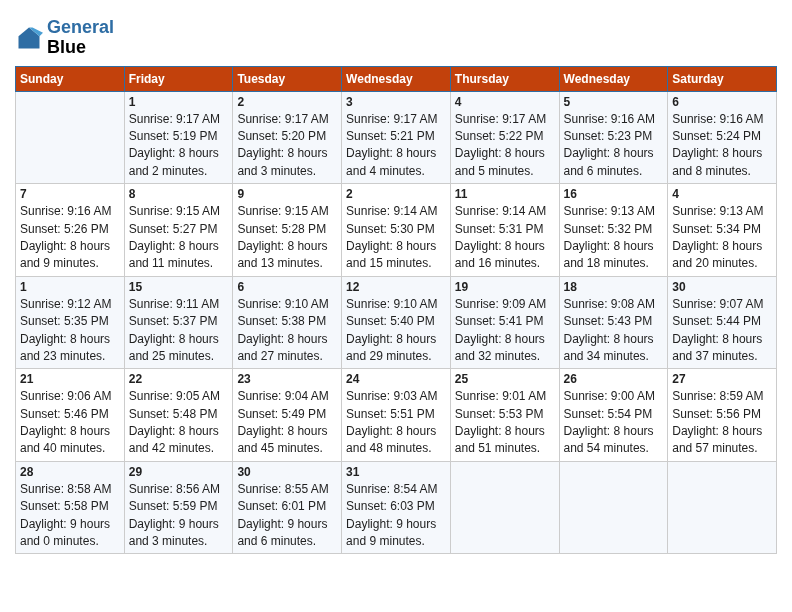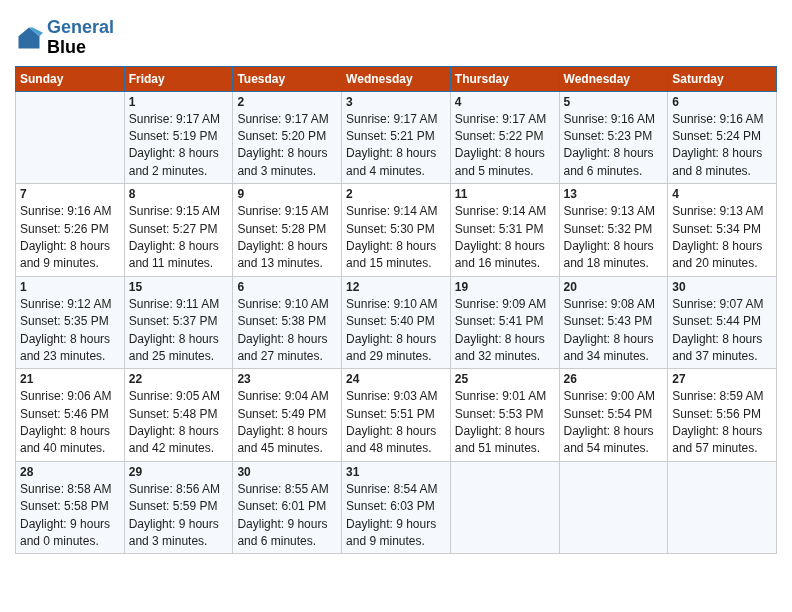--- a/index.html
+++ b/index.html
@@ -166,21 +166,21 @@
           </td>
           <td>
             <span class="day-number">2</span>
             <div class="day-info">Sunrise: 9:14 AM<br>Sunset: 5:30 PM<br>Daylight: 8 hours<br>and 15 minutes.</div>
           </td>
           <td>
             <span class="day-number">11</span>
             <div class="day-info">Sunrise: 9:14 AM<br>Sunset: 5:31 PM<br>Daylight: 8 hours<br>and 16 minutes.</div>
           </td>
           <td>
-            <span class="day-number">13</span>
+            <span class="day-number">16</span>
             <div class="day-info">Sunrise: 9:13 AM<br>Sunset: 5:32 PM<br>Daylight: 8 hours<br>and 18 minutes.</div>
           </td>
           <td>
             <span class="day-number">4</span>
             <div class="day-info">Sunrise: 9:13 AM<br>Sunset: 5:34 PM<br>Daylight: 8 hours<br>and 20 minutes.</div>
           </td>
         </tr>
         <tr>
           <td>
             <span class="day-number">1</span>
@@ -196,21 +196,21 @@
           </td>
           <td>
             <span class="day-number">12</span>
             <div class="day-info">Sunrise: 9:10 AM<br>Sunset: 5:40 PM<br>Daylight: 8 hours<br>and 29 minutes.</div>
           </td>
           <td>
             <span class="day-number">19</span>
             <div class="day-info">Sunrise: 9:09 AM<br>Sunset: 5:41 PM<br>Daylight: 8 hours<br>and 32 minutes.</div>
           </td>
           <td>
-            <span class="day-number">20</span>
+            <span class="day-number">18</span>
             <div class="day-info">Sunrise: 9:08 AM<br>Sunset: 5:43 PM<br>Daylight: 8 hours<br>and 34 minutes.</div>
           </td>
           <td>
             <span class="day-number">30</span>
             <div class="day-info">Sunrise: 9:07 AM<br>Sunset: 5:44 PM<br>Daylight: 8 hours<br>and 37 minutes.</div>
           </td>
         </tr>
         <tr>
           <td>
             <span class="day-number">21</span>

